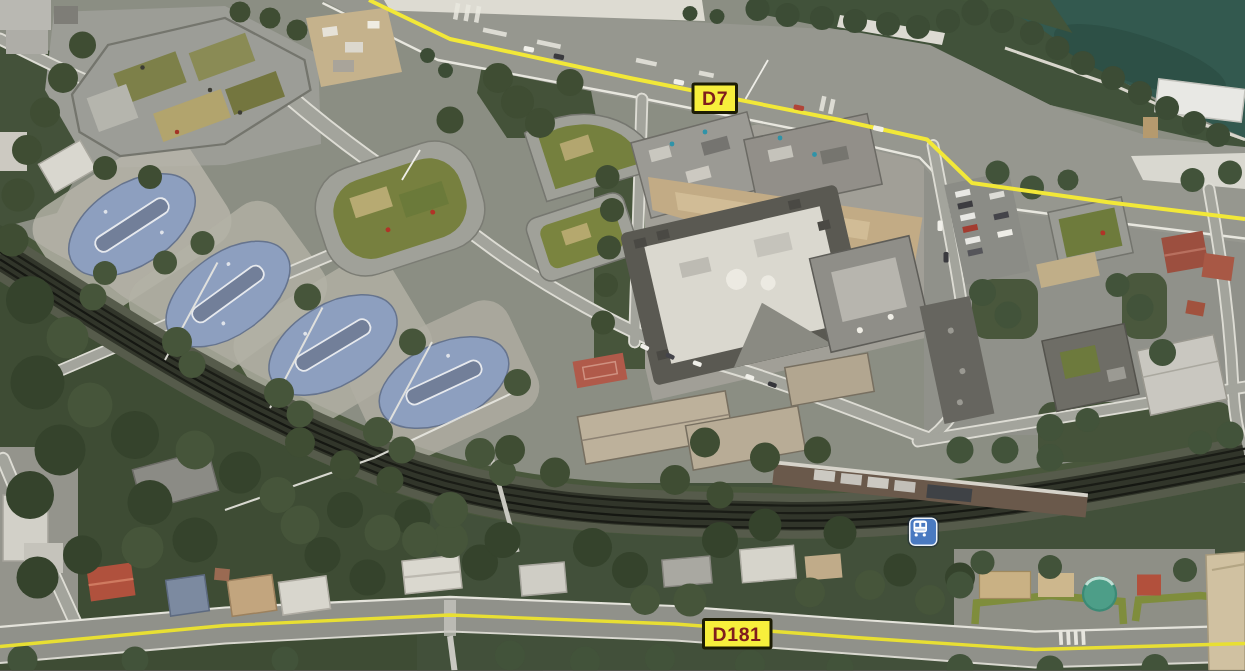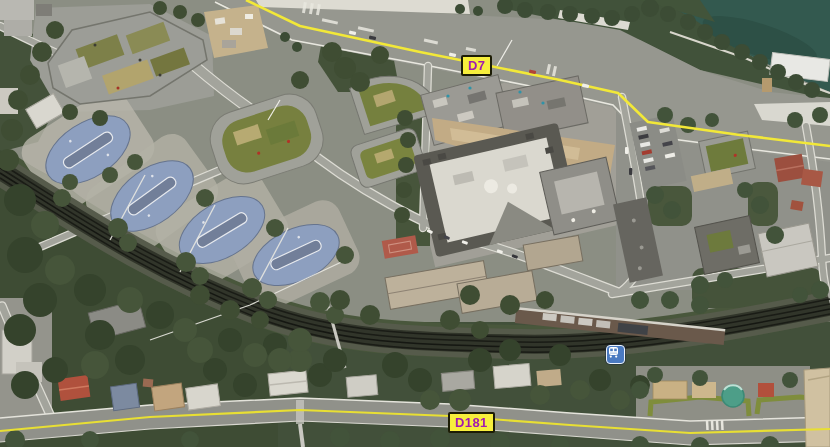--- a/index.html
+++ b/index.html
@@ -3,26 +3,26 @@
 <meta charset="utf-8">
 <style>
   html,body{margin:0;padding:0;background:#222;}
   .viewport{
     position:relative;width:830px;height:447px;overflow:hidden;
     background:#8b8e83;font-family:"Liberation Sans",sans-serif;
   }
   .viewport svg{position:absolute;left:0;top:0;display:block;}
   .route-badge{
     position:absolute;z-index:5;
-    background:#f7ef3c;border:2px solid #1c1c04;color:#a21caf;
+    background:#f7ef3c;border:2px solid #1c1c04;color:#7f1d1d;
     font-weight:bold;font-size:13px;line-height:1;padding:2px 5px;
     border-radius:2px;letter-spacing:.4px;white-space:nowrap;
   }
   .badge-d7{left:461px;top:55px;}
-  .badge-d181{left:448px;top:412px;}
+  .badge-d181{left:468px;top:412px;}
   .station-icon{
     position:absolute;z-index:5;left:606px;top:345px;
     width:19px;height:19px;border-radius:4px;background:#4a7ac1;
     border:1.5px solid #eef3fa;box-sizing:border-box;
     box-shadow:0 0 0 1px rgba(20,35,60,.45);
     display:flex;align-items:center;justify-content:center;
   }
 </style>
 </head>
 <body>

